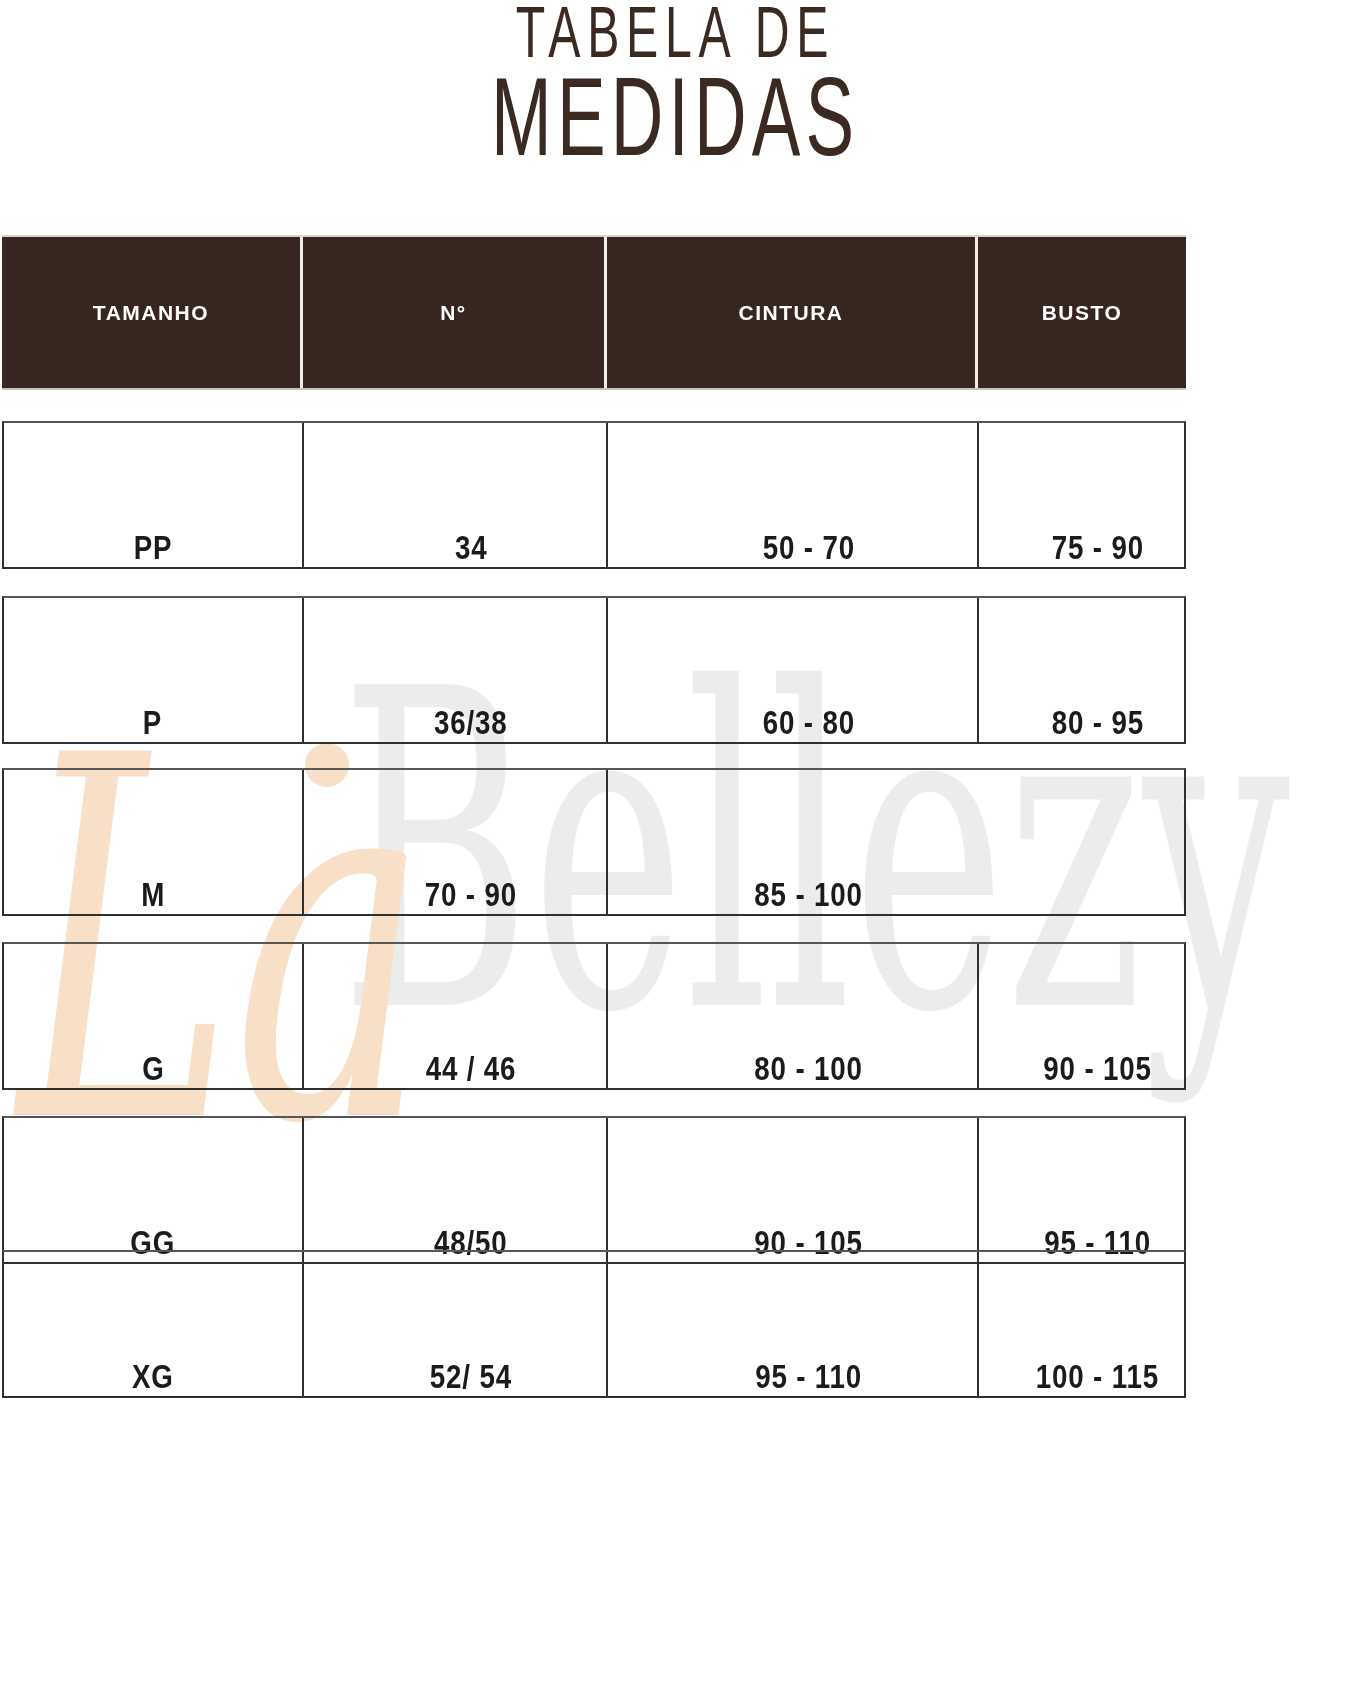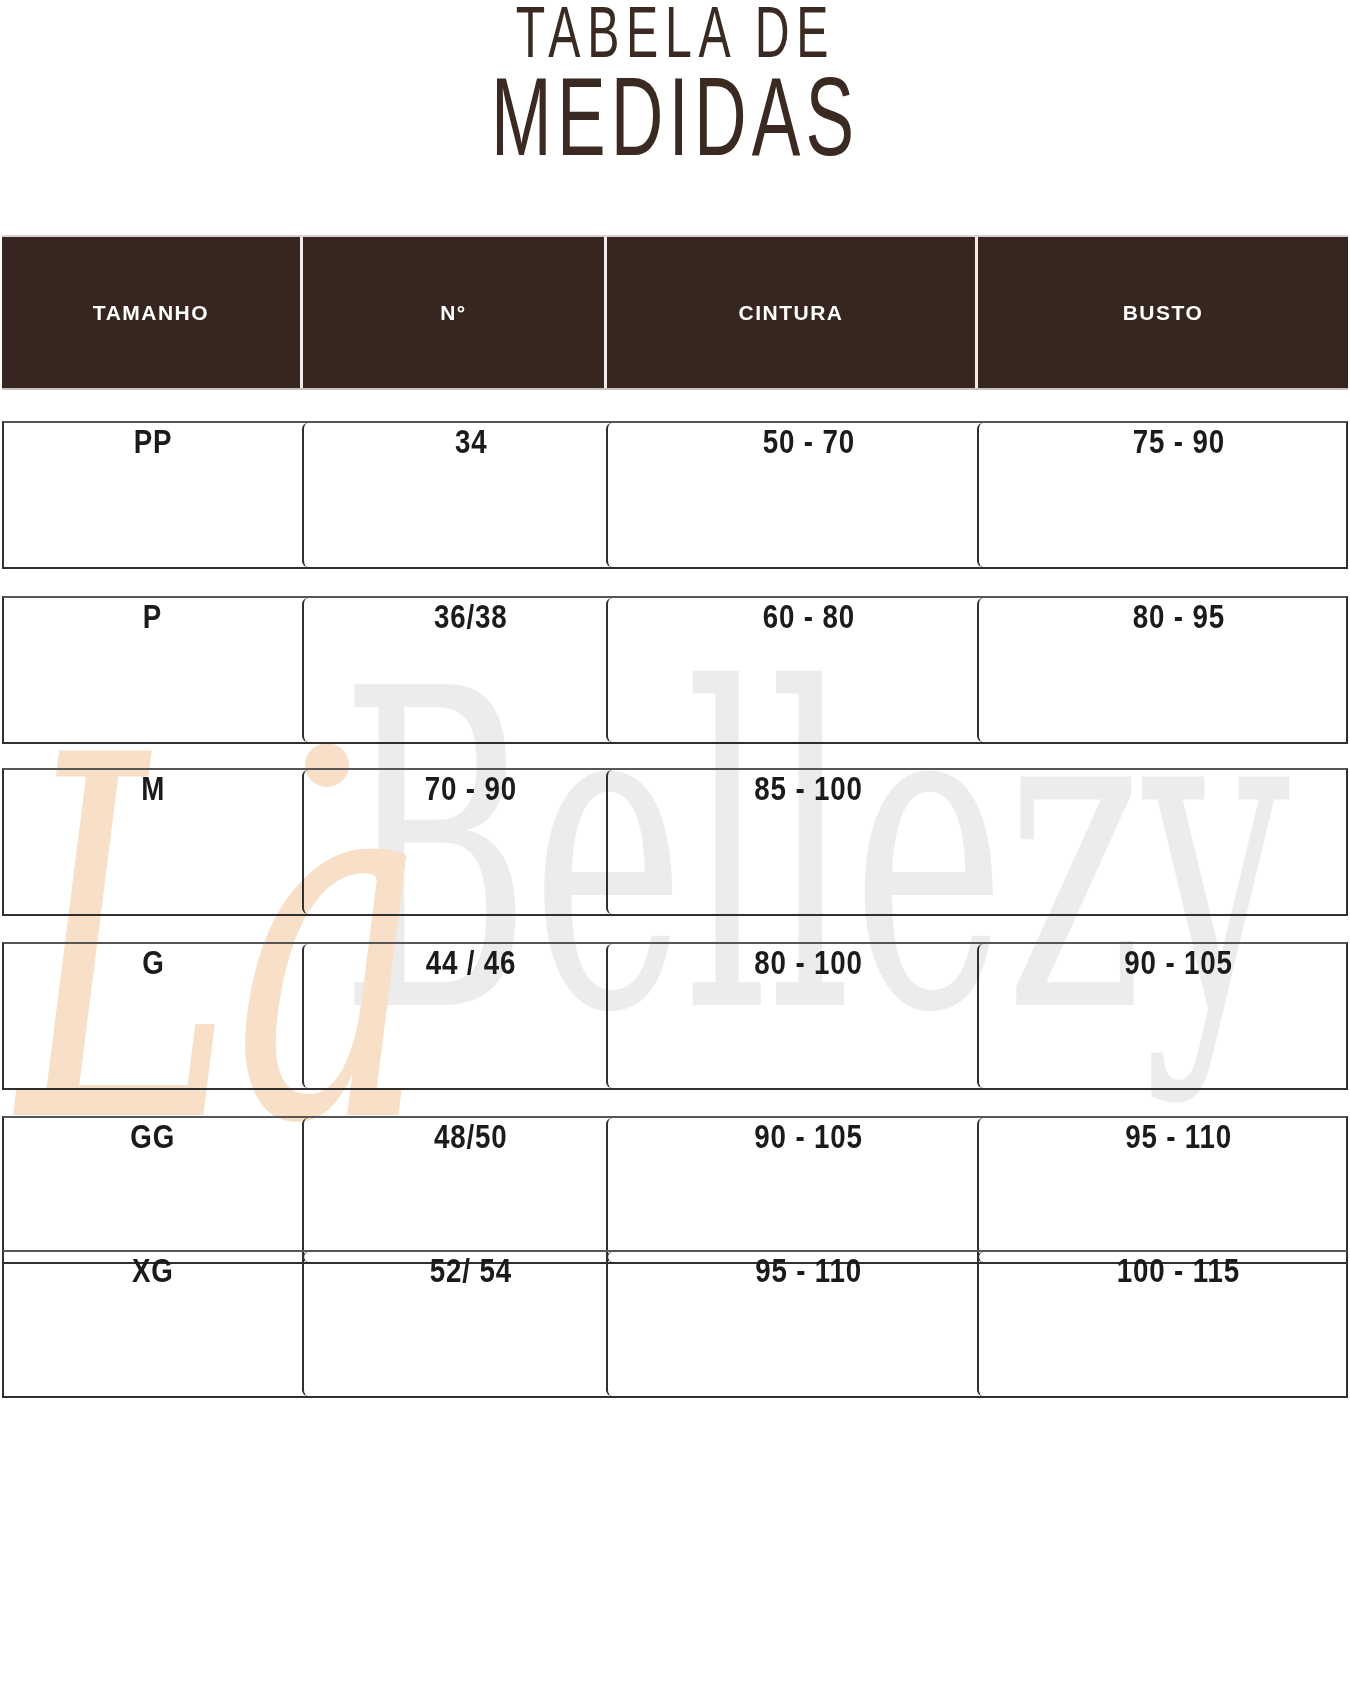--- a/index.html
+++ b/index.html
@@ -37,35 +37,35 @@
   
   .title{position:absolute;left:0;width:100%;text-align:center;color:var(--title_color);z-index:2;}
   .title-line1{top:-4px;font-size:72px;line-height:72px;font-weight:400;}
   .title-line1 .squeeze{letter-spacing:10px;transform:scaleX(0.67);}
   .title-line2{top:62px;font-size:112px;line-height:110px;font-weight:400;}
   .title-line2 .squeeze{letter-spacing:8px;transform:scaleX(0.65);}
   .squeeze{display:inline-block;transform-origin:center;white-space:pre;}
 
   
   .thead,.trow{
-    position:absolute;left:2px;width:1346px;
+    position:absolute;left:2px;width:1184px;
     display:grid;grid-template-columns:298px 304px 371px 1fr;
     box-sizing:border-box;z-index:1;
   }
   .thead{top:237px;height:151px;
     box-shadow:0 2px 0 rgba(125,105,98,.4), 0 -2px 0 rgba(125,105,98,.3);}
   .hcell{
     background:var(--header_bg);color:var(--header_text);
     display:flex;align-items:center;justify-content:center;
     font-size:21px;font-weight:700;letter-spacing:1.5px;
   }
   .hcell + .hcell{border-left:3px solid var(--header_divider);}
 
   .trow{height:148px;border:2px solid var(--border_color);border-top-color:#565656;background:transparent;}
-  .tcell{display:flex;align-items:flex-start;justify-content:center;border-radius:6px;}
+  .tcell{display:flex;align-items:flex-end;justify-content:center;}
   .tcell + .tcell{border-left:2px solid var(--border_color);padding-left:32px;}
   .tcell .val{
     display:inline-block;transform:scaleX(0.84);transform-origin:center;
     font-size:33px;font-weight:700;letter-spacing:1px;color:var(--data_text);
     white-space:pre;
   }
 </style>
 </head>
 <body>
 

